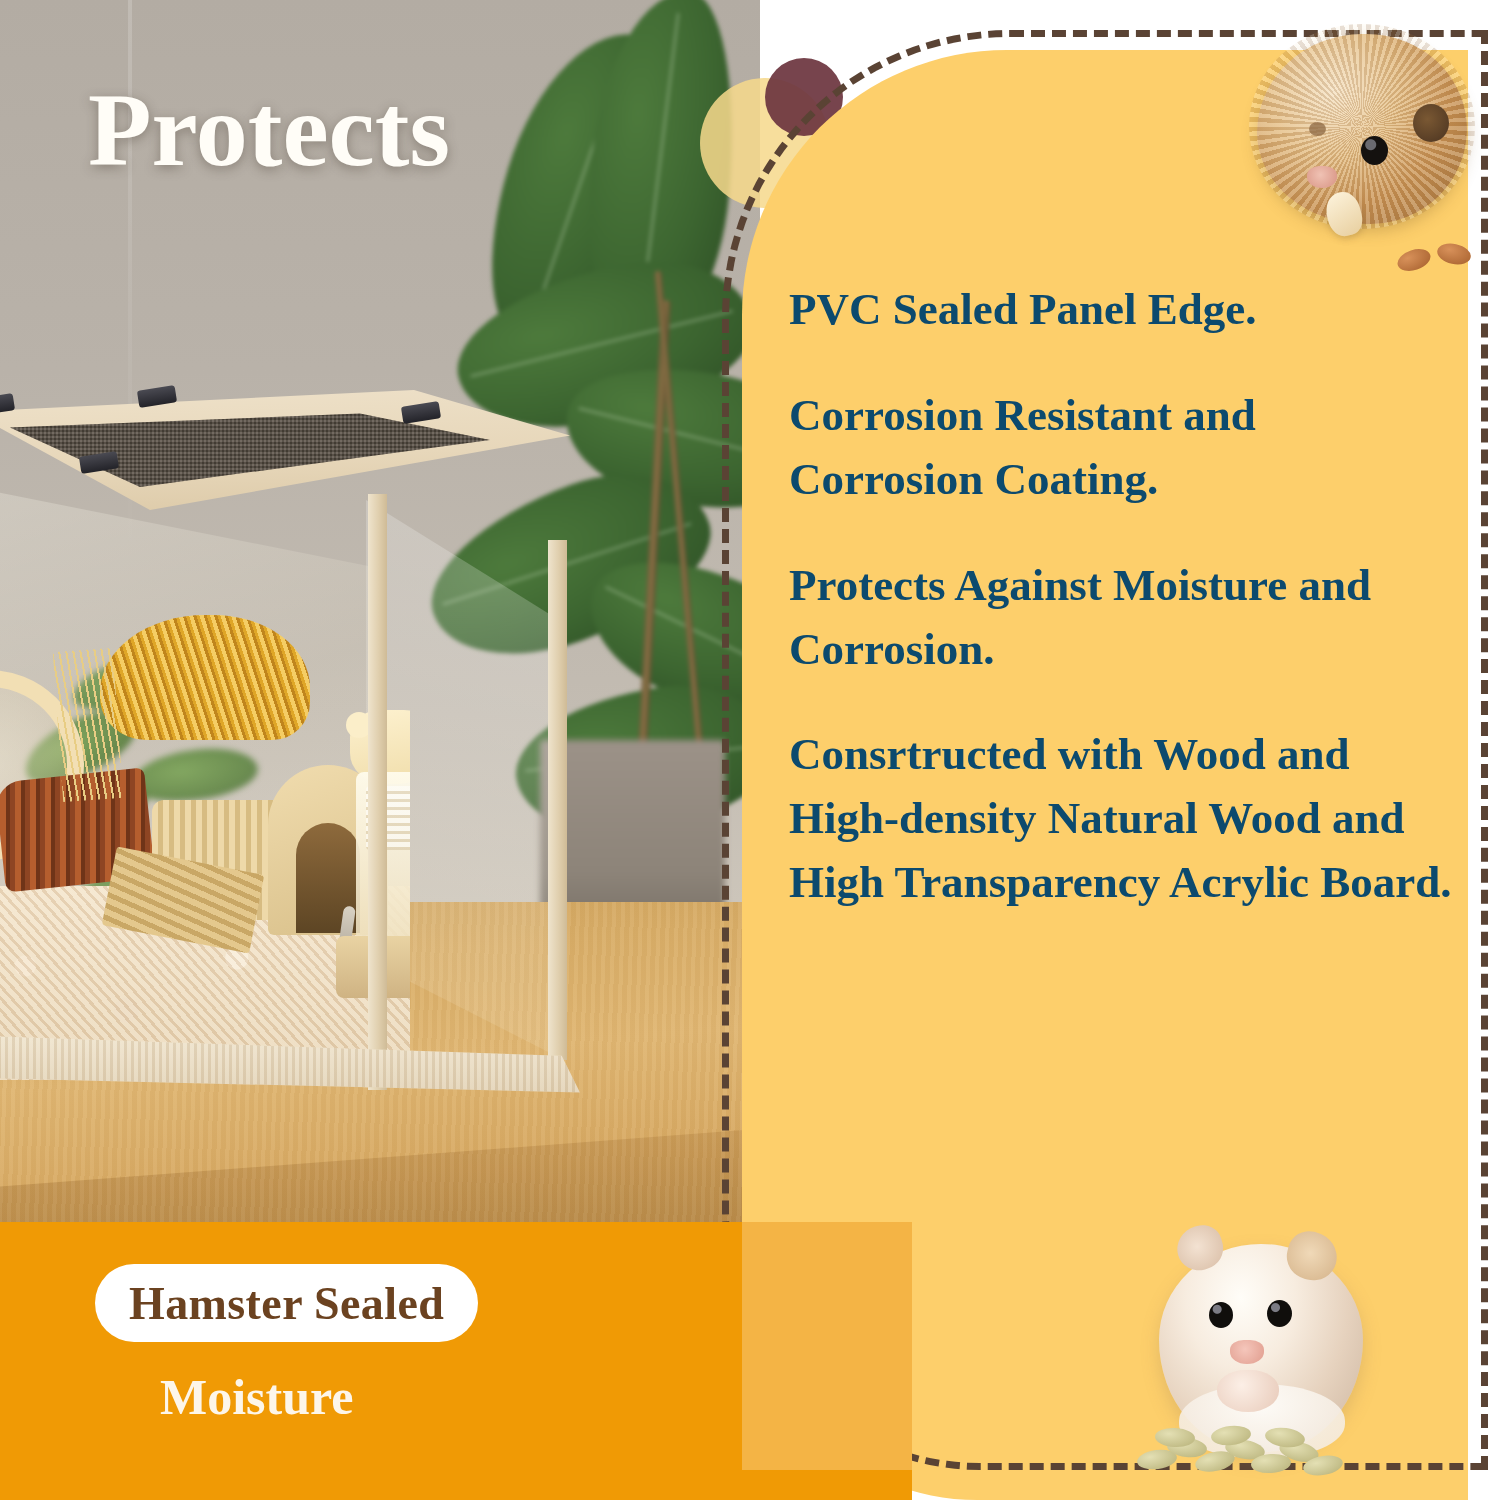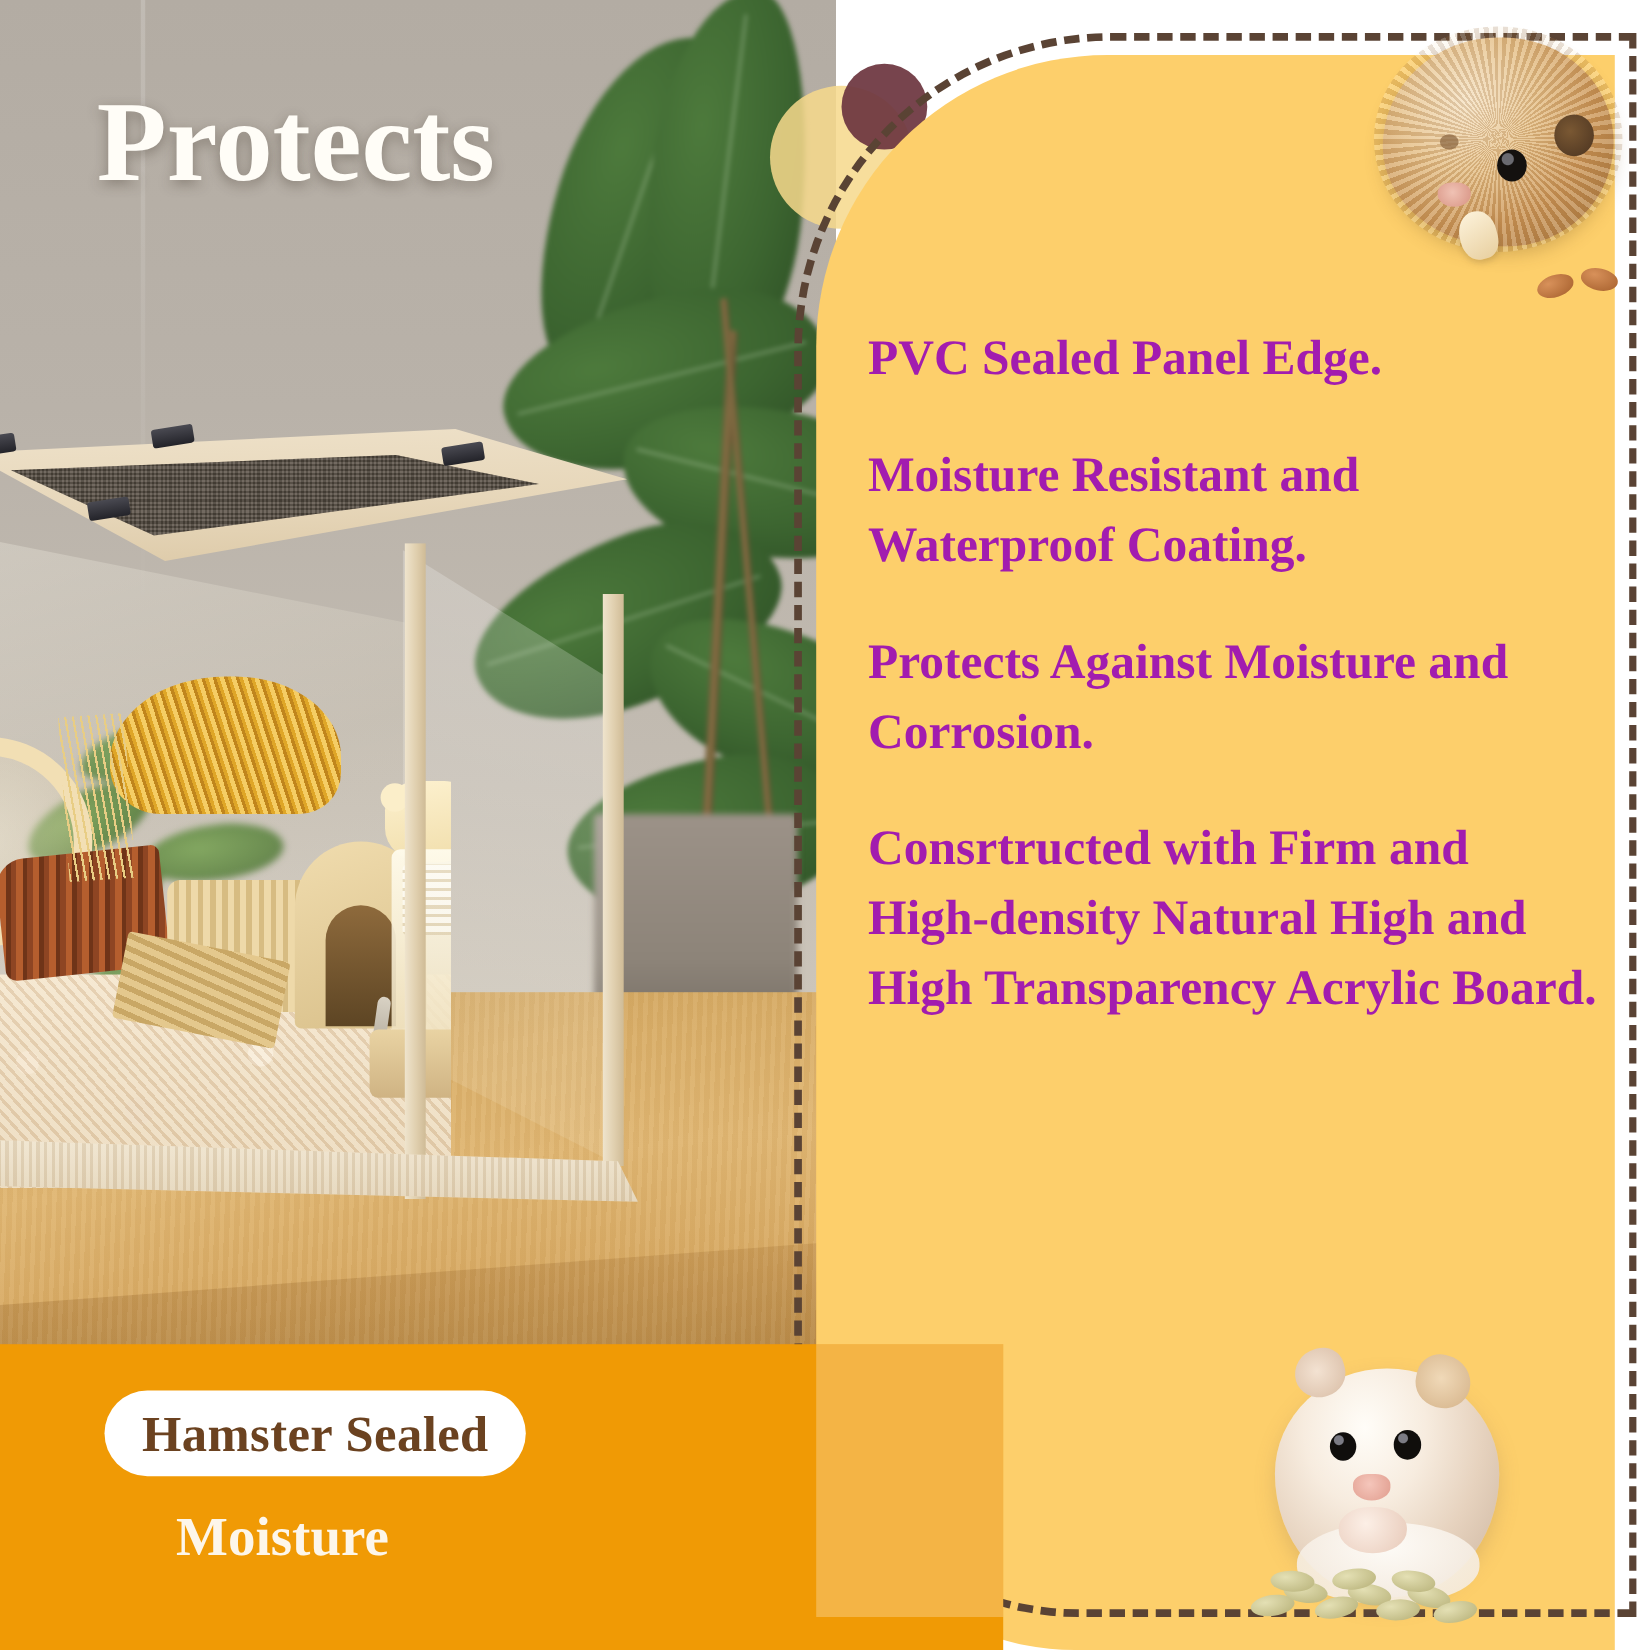--- a/index.html
+++ b/index.html
@@ -262,23 +262,23 @@
   .dashes {
     position:absolute; left:722px; top:30px;
     width:766px; height:1440px;
     border:7px dashed #5a4334;
     border-radius:288px 0 0 258px;
     background:transparent;
   }
 
   
   .features {
-    position:absolute; left:789px; top:294px;
+    position:absolute; left:789px; top:278px;
     width:665px;
-    color:#a21caf;
+    color:#0c4a6e;
     font-family:"Liberation Serif", serif;
     font-weight:700;
     font-size:45px;
     line-height:1.42;
   }
   .feature { margin-bottom:42px; }
   .feature:last-child { margin-bottom:0; }
 
   
   .banner {
@@ -523,23 +523,23 @@
   </div>
 
   <div class="circle-yellow"></div>
   <div class="circle-maroon"></div>
 
   <div class="panel"></div>
   <div class="dashes"></div>
 
   <div class="features">
     <div class="feature">PVC Sealed Panel Edge.</div>
-    <div class="feature">Moisture Resistant and Waterproof Coating.</div>
+    <div class="feature">Corrosion Resistant and Corrosion Coating.</div>
     <div class="feature">Protects Against Moisture and Corrosion.</div>
-    <div class="feature">Consrtructed with Firm and High-density Natural High and High Transparency Acrylic Board.</div>
+    <div class="feature">Consrtructed with Wood and High-density Natural Wood and High Transparency Acrylic Board.</div>
   </div>
 
   <div class="hamster ham-top">
     <div class="body"></div>
     <div class="fur"></div>
     <div class="ear"></div>
     <div class="eye"></div>
     <div class="eye2"></div>
     <div class="nose"></div>
     <div class="snack"></div>

